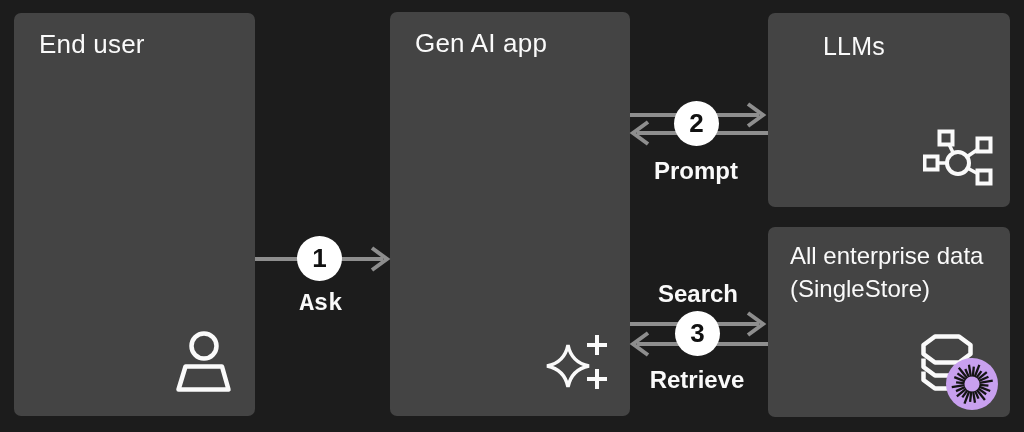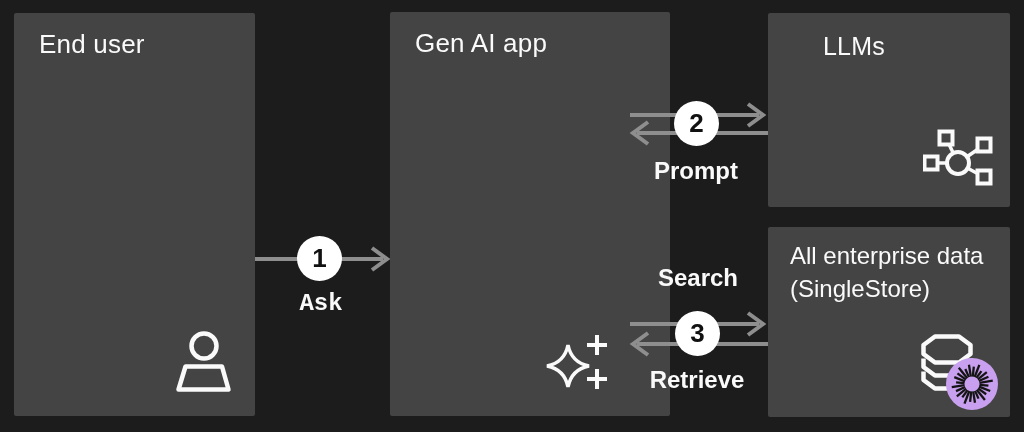--- a/index.html
+++ b/index.html
@@ -7,21 +7,21 @@
     position: relative;
     width: 1024px;
     height: 432px;
     background: #1c1c1c;
     overflow: hidden;
     font-family: "Liberation Sans", sans-serif;
   }
   .box {
     position: absolute;
     background: #444444;
-    border-radius: 2px;
+    border-radius: 7px;
   }
   .box-title {
     position: absolute;
     left: 25px;
     top: 16px;
     color: #fafafa;
     font-size: 26px;
     font-weight: 500;
     letter-spacing: 0.2px;
     white-space: nowrap;
@@ -74,21 +74,21 @@
 </style>
 </head>
 <body>
 
 <div class="stage">
 
   <div class="box" style="left:14px; top:13px; width:241px; height:403px;">
     <div class="box-title">End user</div>
   </div>
 
-  <div class="box" style="left:390px; top:12px; width:280px; height:404px;">
+  <div class="box" style="left:390px; top:12px; width:240px; height:404px;">
     <div class="box-title">Gen AI app</div>
   </div>
 
   <div class="box" style="left:768px; top:13px; width:242px; height:194px;">
     <div class="box-title" style="font-size:25px; top:19px; left:22px;margin-left:33px;">LLMs</div>
   </div>
 
   <div class="box" style="left:768px; top:227px; width:242px; height:190px;">
     <div class="box-title-2line">
       <div>All enterprise data</div>
@@ -124,21 +124,21 @@
   </div>
   <div class="step-circle" style="left:674px; top:101px;">
     <span>2</span>
   </div>
   <div class="step-circle" style="left:675px; top:311px;">
     <span>3</span>
   </div>
 
   <div class="flow-label" style="left:321px; top:290px;font-family:Liberation Mono, monospace;">Ask</div>
   <div class="flow-label" style="left:696px; top:157px;">Prompt</div>
-  <div class="flow-label" style="left:698px; top:264px;">Search</div>
+  <div class="flow-label" style="left:698px; top:280px;">Search</div>
   <div class="flow-label" style="left:697px; top:366px;">Retrieve</div>
 
   <svg class="icon-svg" style="left:174px; top:329px;" width="60" height="64" viewBox="0 0 60 64" fill="none" stroke="#fafafa" stroke-width="4.5" stroke-linejoin="round">
     <circle cx="30" cy="17" r="12.5"></circle>
     <path d="M11.5 37.5 H48 L54.5 60.5 H4.5 Z"></path>
   </svg>
 
   <svg class="icon-svg" style="left:546px; top:332px;" width="64" height="60" viewBox="0 0 64 60" fill="none" stroke="#fafafa">
     <path stroke-width="3.5" d="M22 13 Q25.5 30.5 43 34 Q25.5 37.5 22 55 Q18.5 37.5 1 34 Q18.5 30.5 22 13 Z"></path>
     <g stroke-width="4">

